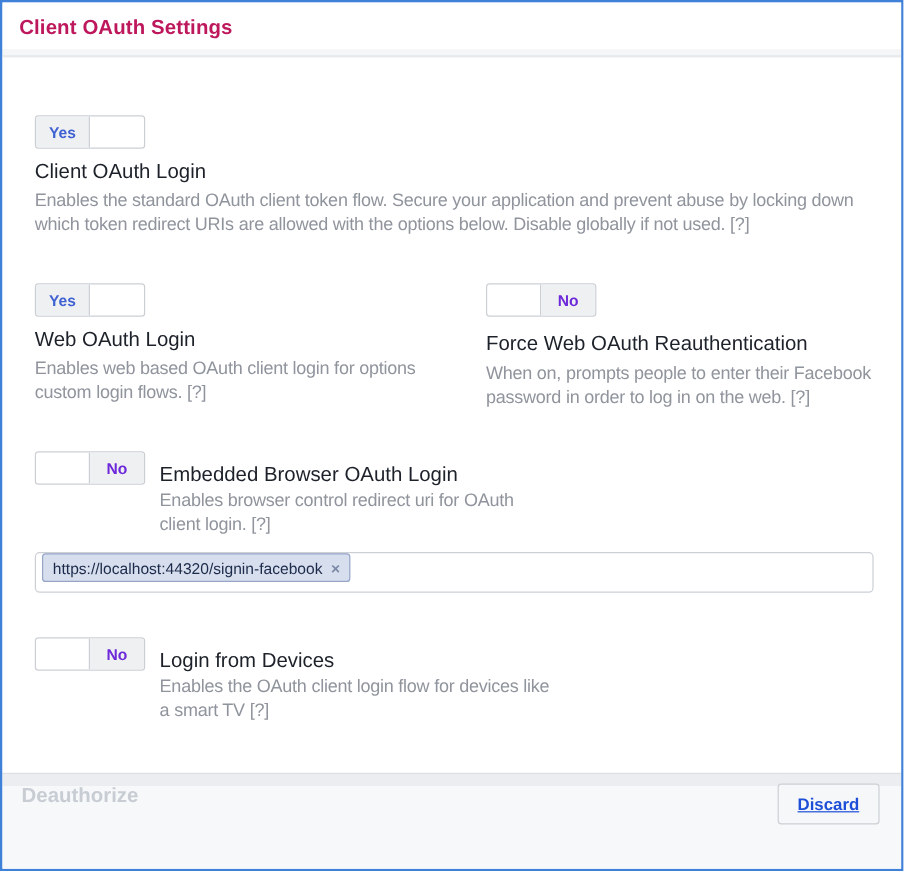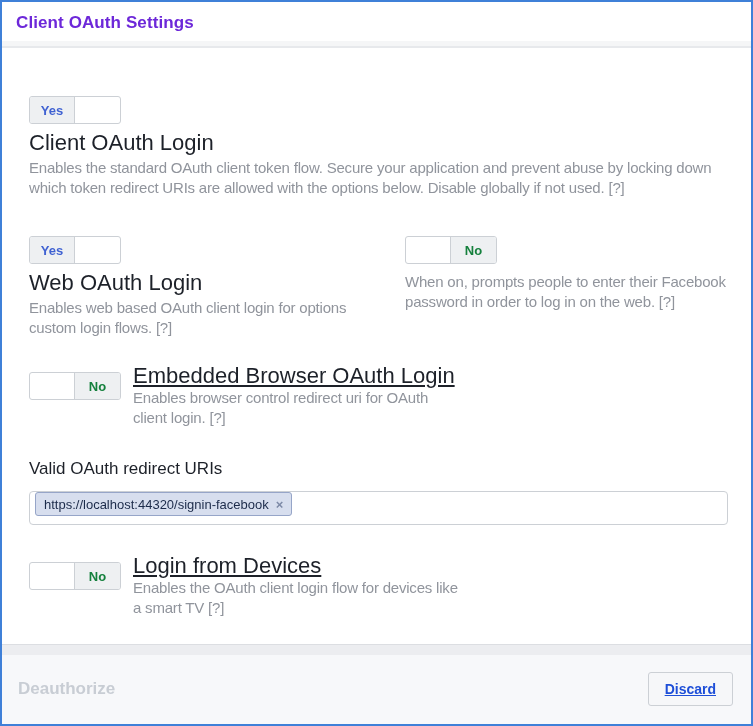--- a/index.html
+++ b/index.html
@@ -14,21 +14,21 @@
     border: 2px solid var(--panel-border, #3f80d8);
     background: #fff;
     display: flex; flex-direction: column;
     overflow: hidden;
   }
   .panel-header {
     padding: 11px 14px 8px 14px;
     background: #fff;
   }
   .panel-title {
-    font-size: 17px; font-weight: bold; color: #6d28d9;
+    font-size: 17px; font-weight: bold; color: #be185d;
     letter-spacing: 0.1px;
   }
   .header-strip {
     height: 7px; background: #f5f6f7;
     border-bottom: 2px solid #e7e9ec;
   }
   .content {
     flex: 1 1 auto;
     padding: 0 25px 0 27px;
     background: #fff;
@@ -43,43 +43,43 @@
     cursor: pointer; flex: 0 0 auto;
   }
   .toggle .cell {
     flex: 1 1 50%;
     display: flex; align-items: center; justify-content: center;
     font-size: 13px; font-weight: bold;
   }
   .toggle .cell:first-child { border-right: 1px solid #ccd0d5; }
   .toggle .cell.filled { background: #eef0f2; }
   .toggle .yes-text { color: var(--toggle-yes, #4062d2); }
-  .toggle .no-text { color: #15803d; text-align: center; }
+  .toggle .no-text { color: #6d28d9; text-align: center; }
   
   .setting-title {
-    font-size: 22px; color: #1d2129; line-height: 21px;
+    font-size: 17px; color: #1d2129; line-height: 21px;
     margin-top: 8px;
   }
   .setting-desc {
     font-size: 15px; color: #90949c; line-height: 20px;
     letter-spacing: -0.2px;
     margin-top: 5px;
   }
   .help-link { color: #90949c; text-decoration: none; cursor: pointer; }
   .sec-1 { margin-top: 48px; }
   .row-2 {
     margin-top: 38px;
     display: grid; grid-template-columns: 376px 1fr;
   }
   .row-2 .setting-desc { max-width: 330px; }
   .side-row {
     display: flex; align-items: flex-start;
   }
   .side-row .side-text { margin-left: 12px; margin-top: -7px; }
-  .side-row .setting-title { margin-top: 0; text-decoration: underline; }
+  .side-row .setting-title { margin-top: 16px; }
   .side-row .setting-desc { max-width: 330px; margin-top: 2px; }
   .row-3 { margin-top: 34px; }
   .uri-label {
     margin-top: 31px;
     font-size: 17px; color: #1d2129;
   }
   .uri-input {
     margin-top: 12px;
     width: 699px; height: 34px;
     border: 1px solid #ccd0d5; border-radius: 4px;
@@ -100,21 +100,21 @@
   .chip-remove {
     margin-left: 7px; color: #7c89a6; font-size: 13px; font-weight: bold;
     cursor: pointer; line-height: 1;
   }
   .row-4 { margin-top: 37px; }
   
   .panel-footer {
     flex: 0 0 80px;
     border-top: 1px solid #dcdee2;
     background: linear-gradient(#ecedf0 0, #ecedf0 10px, #f7f8fa 10px);
-    display: flex; align-items: center;
+    display: flex; 
     padding: 8px 18px 0 16px;
   }
   .deauthorize {
     font-size: 17px; font-weight: bold; color: #c8cdd4;
     cursor: default;
   }
   .btn {
     height: 34px; padding: 0 16px;
     border-radius: 3px;
     font-family: inherit;
@@ -166,20 +166,21 @@
         <div class="setting-desc">
           <span>Enables web based OAuth client login for options custom login flows.</span>
           <span class="help-link">[?]</span>
         </div>
       </div>
       <div>
         <div class="toggle">
           <span class="cell"></span>
           <span class="cell filled no-text">No</span>
         </div>
+        <div class="setting-title">Force Web OAuth Reauthentication</div>
         <div class="setting-desc">
           <span>When on, prompts people to enter their Facebook password in order to log in on the web.</span>
           <span class="help-link">[?]</span>
         </div>
       </div>
     </div>
 
     <div class="side-row row-3">
       <div class="toggle">
         <span class="cell"></span>
@@ -187,21 +188,20 @@
       </div>
       <div class="side-text">
         <div class="setting-title">Embedded Browser OAuth Login</div>
         <div class="setting-desc">
           <span>Enables browser control redirect uri for OAuth client login.</span>
           <span class="help-link">[?]</span>
         </div>
       </div>
     </div>
 
-    <div class="uri-label">Valid OAuth redirect URIs</div>
     <div class="uri-input">
       <span class="uri-chip">
         <span>https://localhost:44320/signin-facebook</span>
         <span class="chip-remove">×</span>
       </span>
     </div>
 
     <div class="side-row row-4">
       <div class="toggle">
         <span class="cell"></span>

